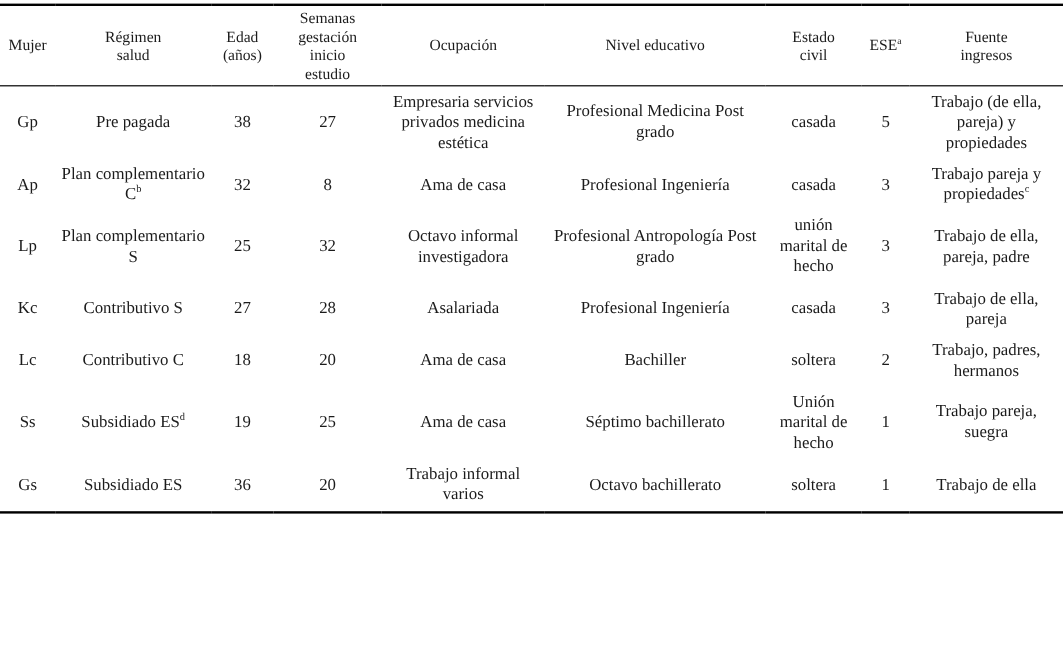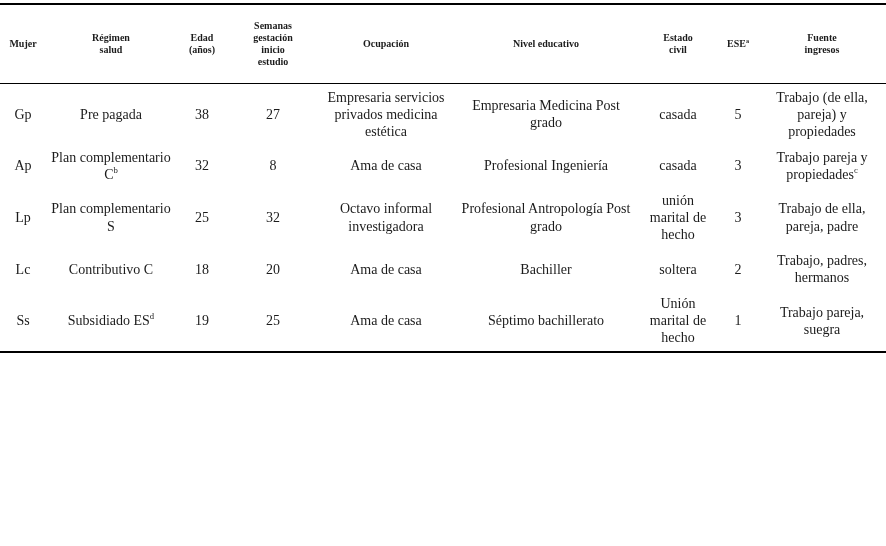--- a/index.html
+++ b/index.html
@@ -23,24 +23,24 @@
     width: 886px;
     border-collapse: collapse;
     table-layout: fixed;
     border-top: 2px solid #000000;
     border-bottom: 2.5px solid #000000;
   }
   thead tr {
     border-bottom: 1.8px solid #000000;
   }
   th {
-    font-weight: bold;
-    font-size: 10px;
+    font-weight: normal;
+    font-size: 13px;
     line-height: 1.2;
-    padding: 15px 2px;
+    padding: 2px 2px;
     text-align: center;
     vertical-align: middle;
     white-space: pre-line;
     overflow-wrap: break-word;
   }
   td {
     font-size: 14px;
     line-height: 1.22;
     padding: 4.5px 4px;
     text-align: center;
@@ -89,21 +89,21 @@
 ingresos</th>
         </tr>
     </thead>
     <tbody id="table-body">
         <tr>
           <td>Gp</td>
           <td>Pre pagada</td>
           <td>38</td>
           <td>27</td>
           <td>Empresaria servicios privados medicina estética</td>
-          <td>Empresaria Medicina Post grado</td>
+          <td>Profesional Medicina Post grado</td>
           <td>casada</td>
           <td>5</td>
           <td>Trabajo (de ella, pareja) y propiedades</td>
         </tr>
         <tr>
           <td>Ap</td>
           <td>Plan complementario C<sup>b</sup></td>
           <td>32</td>
           <td>8</td>
           <td>Ama de casa</td>
@@ -117,20 +117,31 @@
           <td>Plan complementario S</td>
           <td>25</td>
           <td>32</td>
           <td>Octavo informal investigadora</td>
           <td>Profesional Antropología Post grado</td>
           <td>unión marital de hecho</td>
           <td>3</td>
           <td>Trabajo de ella, pareja, padre</td>
         </tr>
         <tr>
+          <td>Kc</td>
+          <td>Contributivo S</td>
+          <td>27</td>
+          <td>28</td>
+          <td>Asalariada</td>
+          <td>Profesional Ingeniería</td>
+          <td>casada</td>
+          <td>3</td>
+          <td>Trabajo de ella, pareja</td>
+        </tr>
+        <tr>
           <td>Lc</td>
           <td>Contributivo C</td>
           <td>18</td>
           <td>20</td>
           <td>Ama de casa</td>
           <td>Bachiller</td>
           <td>soltera</td>
           <td>2</td>
           <td>Trabajo, padres, hermanos</td>
         </tr>
@@ -138,15 +149,26 @@
           <td>Ss</td>
           <td>Subsidiado ES<sup>d</sup></td>
           <td>19</td>
           <td>25</td>
           <td>Ama de casa</td>
           <td>Séptimo bachillerato</td>
           <td>Unión marital de hecho</td>
           <td>1</td>
           <td>Trabajo pareja, suegra</td>
         </tr>
+        <tr>
+          <td>Gs</td>
+          <td>Subsidiado ES</td>
+          <td>36</td>
+          <td>20</td>
+          <td>Trabajo informal varios</td>
+          <td>Octavo bachillerato</td>
+          <td>soltera</td>
+          <td>1</td>
+          <td>Trabajo de ella</td>
+        </tr>
       </tbody>
   </table>
 </div>
 
 </body></html>

